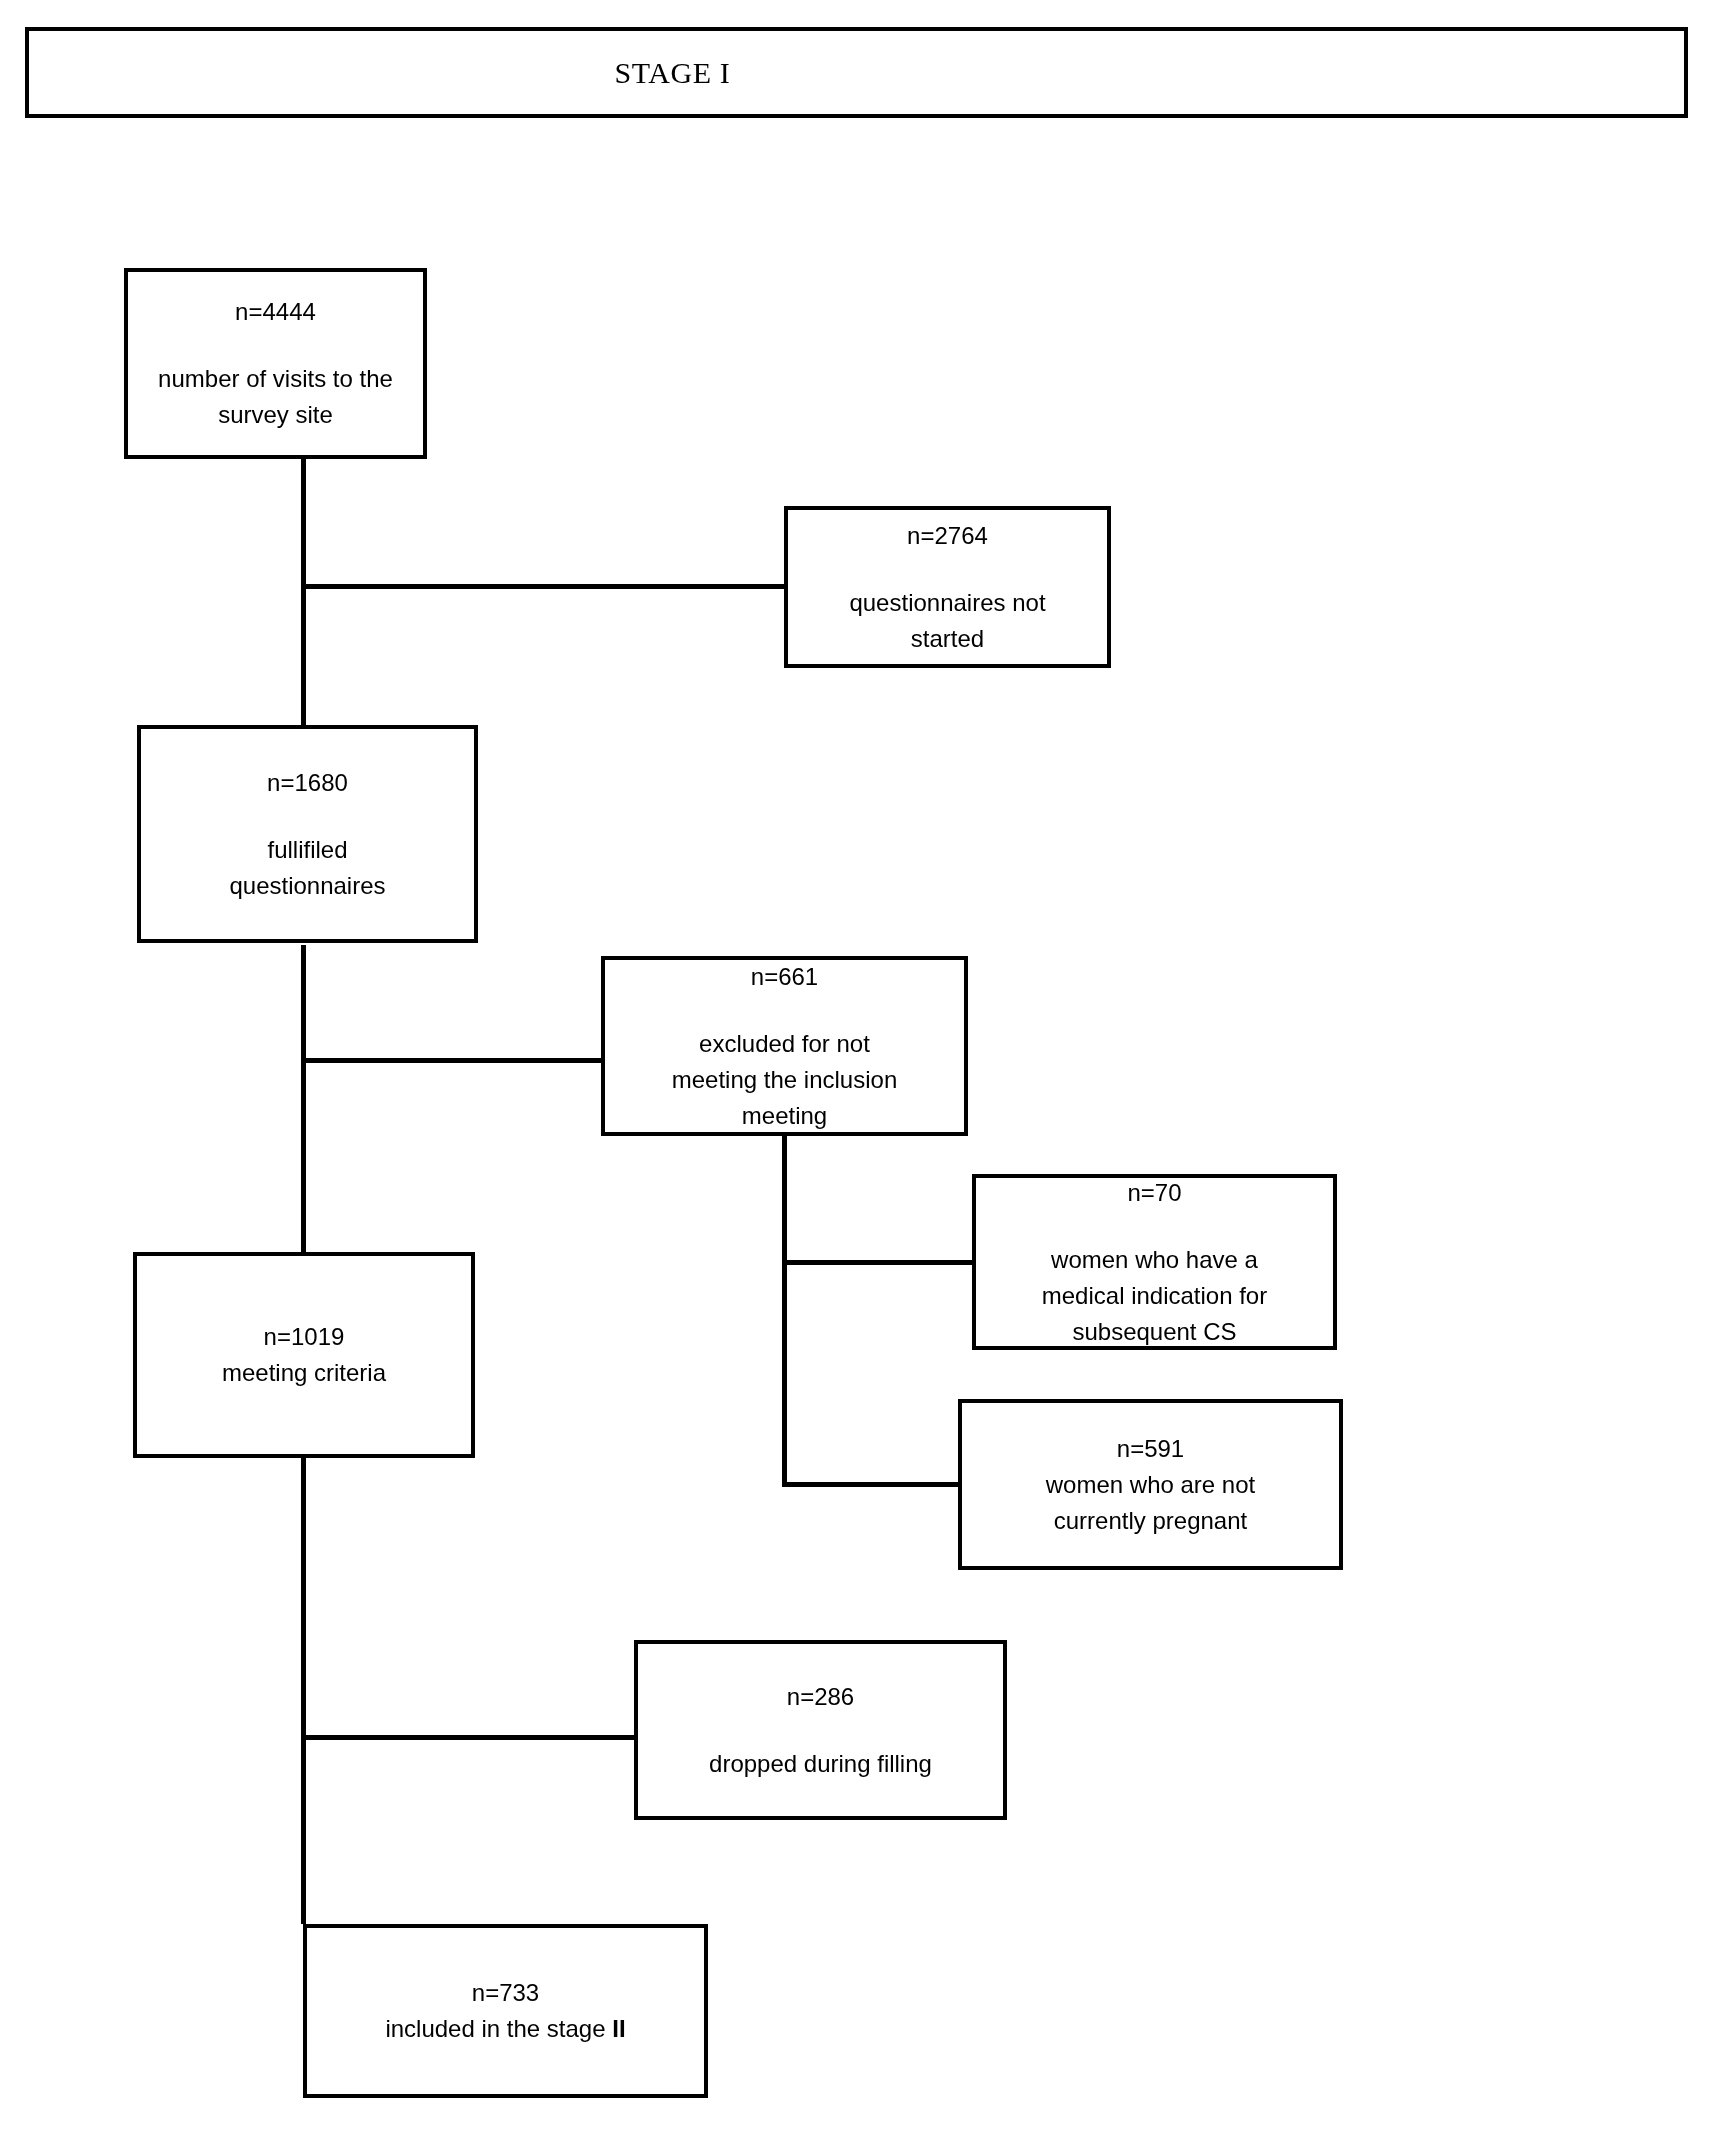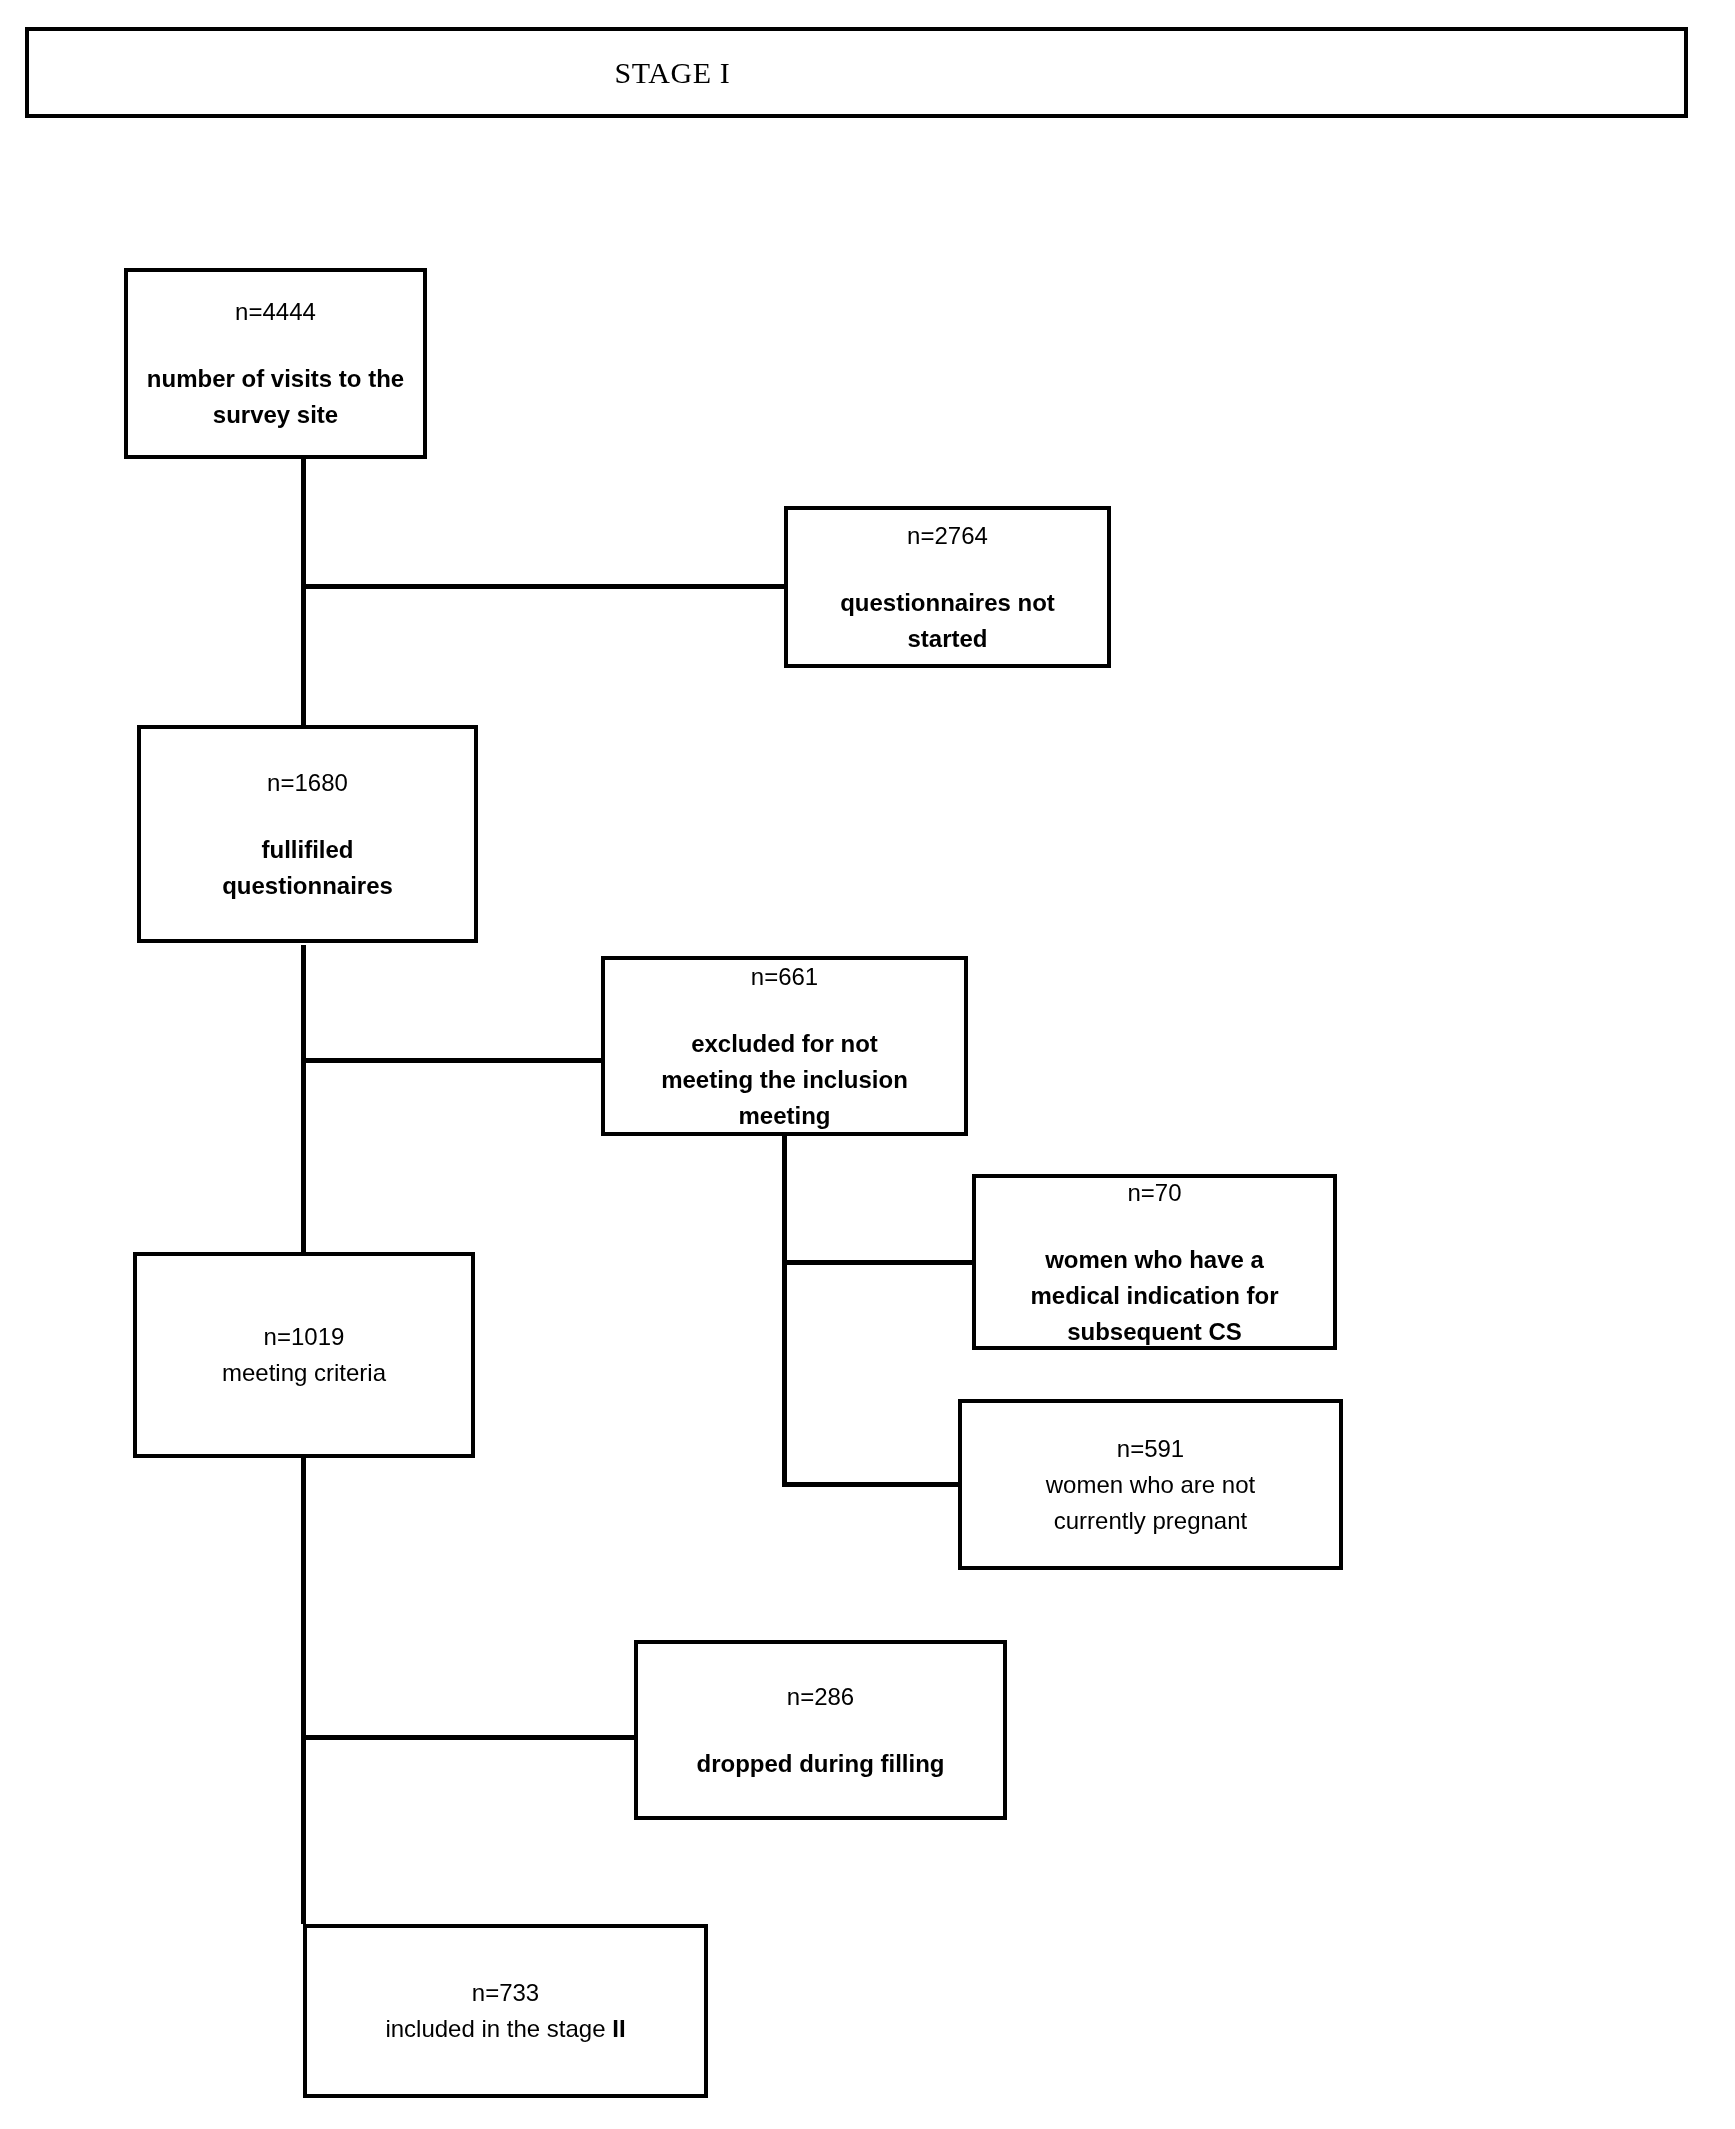--- a/index.html
+++ b/index.html
@@ -22,21 +22,21 @@
     background: #ffffff;
     display: flex;
     flex-direction: column;
     align-items: center;
     justify-content: center;
     text-align: center;
     font-size: 24px;
     line-height: 36px;
   }
   .box .desc { margin-top: 0; }
-  .box.gap .desc { margin-top: 31px; font-weight: bold; }
+  .box.gap .desc { margin-top: 31px; }
   .desc-line { display: block; }
   .bold-seg { font-weight: bold; margin-left: 0.28em; }
   .connector {
     position: absolute;
     background: #000000;
   }
   #header-box {
     position: absolute;
     box-sizing: border-box;
     left: 25.4px; top: 27px; width: 1663px; height: 91px;

